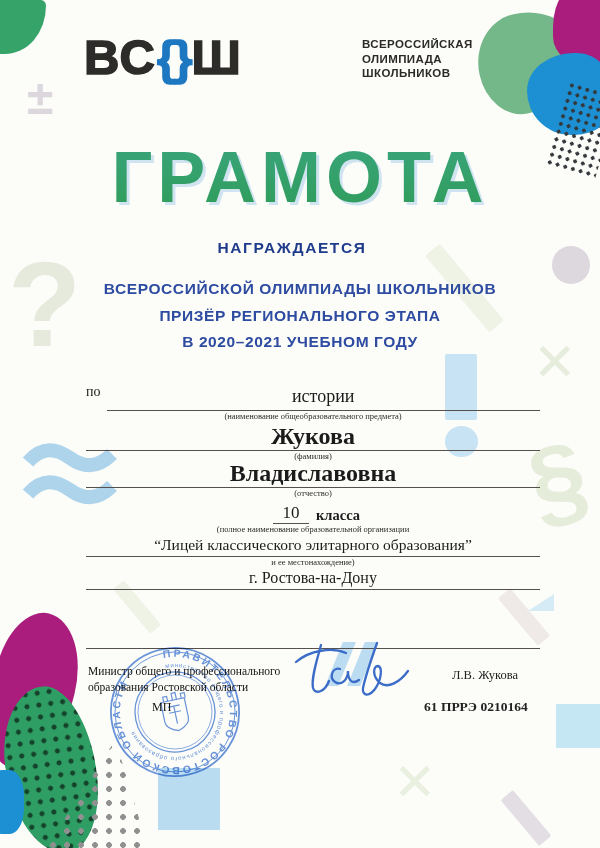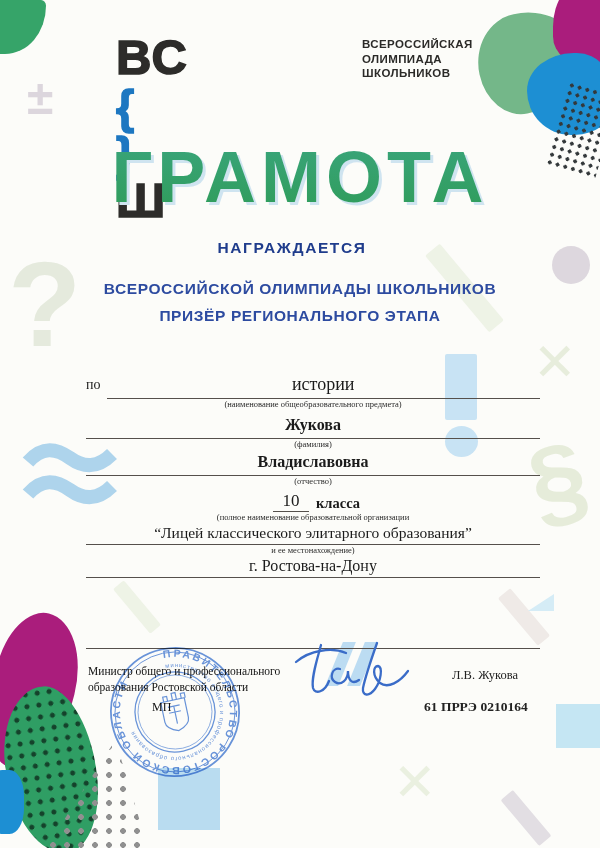--- a/index.html
+++ b/index.html
@@ -9,43 +9,43 @@
     --green-blob:#36a469; --green-blob-light:#74b789; --magenta:#aa1d7c;
     --blue-blob:#1d8fd3; --light-blue:#c8e3f4; --wave-blue:#aed4ec;
     --pale-green:#e8eedf; --pale-gray:#dcd6dd; --dot-dark:#33383a; --dot-gray:#909090;
     --stamp-blue:#4f82d8; --signature-blue:#3a6cc8; --cyan-light:#c5e6f3;
   }
   html,body{margin:0;padding:0;background:#ffffff;}
   #page{position:relative;width:600px;height:848px;background:#fcfcf9;overflow:hidden;
         outline:1px solid #e8e8e5;font-family:"Liberation Sans","DejaVu Sans",sans-serif;color:#222;}
   .abs{position:absolute;}
   
-  .logo{left:116px;top:33px;display:flex;align-items:flex-start;line-height:1;z-index:2;flex-direction:column;}
+  .logo{left:84px;top:33px;display:flex;align-items:flex-start;line-height:1;z-index:2;}
   .logo span{font-weight:900;-webkit-text-stroke:1.6px currentColor;}
   .logo .lt{font-size:49px;color:var(--logo-dark);letter-spacing:2px;}
   .logo .br{font-size:47px;color:var(--logo-blue);letter-spacing:-1px;transform:translateY(1px);}
   .org-name{left:362px;top:37px;font-size:11.5px;font-weight:800;color:#2b2a28;
             line-height:1.27;letter-spacing:.4px;z-index:2;}
   
   .gram{left:0;right:0;top:136px;text-align:center;font-size:72px;font-weight:800;letter-spacing:5px;
         background:linear-gradient(180deg,var(--title-green-1),var(--title-green-2));
         -webkit-background-clip:text;background-clip:text;color:transparent;
         filter:drop-shadow(3px 3px 0 var(--title-shadow));white-space:nowrap;z-index:2;}
   .awarded{left:0;right:16px;top:239px;text-align:center;font-size:15.5px;font-weight:800;
            letter-spacing:1.6px;color:var(--navy);z-index:2;}
   .prize{left:0;right:0;top:276px;text-align:center;font-size:15.5px;font-weight:800;
          letter-spacing:.6px;color:var(--blue-text);line-height:1.72;z-index:2;}
   
   .form{left:86px;right:60px;top:372px;z-index:2;font-family:"Liberation Serif","DejaVu Serif",serif;color:#1b1b1b;}
-  .row{display:flex;align-items:center;}
+  .row{display:flex;align-items:flex-start;margin-top:12px;}
   .prefix{font-size:14px;padding:0 6px 1px 0;}
   .field{flex:1;border-bottom:1px solid var(--line);text-align:center;}
   .caption{text-align:center;font-size:8.5px;color:#2a2a2a;line-height:10px;}
   .v-subject{font-size:18px;height:26px;line-height:24px;}
-  .v-bold{font-size:16px;font-weight:bold;height:26px;line-height:25px;}
+  .v-bold{font-size:24px;font-weight:bold;height:26px;line-height:25px;}
   .v-plain{font-size:17px;height:22px;line-height:21px;}
   .v-small{font-size:15.5px;height:22px;line-height:21px;}
   .student{display:flex;justify-content:center;align-items:flex-end;height:26px;font-size:14.5px;font-weight:bold;}
   .grade{display:inline-block;min-width:36px;border-bottom:1px solid var(--line);text-align:center;
          font-weight:normal;font-size:17px;margin:0 7px;line-height:20px;}
   
   .sig-line{left:86px;right:60px;top:648px;border-top:1px solid var(--line);z-index:2;}
   .minister{left:88px;top:664px;width:195px;font-family:"Liberation Serif","DejaVu Serif",serif;
             font-size:11.5px;line-height:1.35;color:#111;z-index:2;}
   .mp{left:152px;top:700px;font-family:"Liberation Serif","DejaVu Serif",serif;font-size:12px;color:#111;z-index:4;}
@@ -148,20 +148,21 @@
     <div>ВСЕРОССИЙСКАЯ</div>
     <div>ОЛИМПИАДА</div>
     <div>ШКОЛЬНИКОВ</div>
   </div>
 
   <div class="abs gram">ГРАМОТА</div>
   <div class="abs awarded">НАГРАЖДАЕТСЯ</div>
   <div class="abs prize">
     <div>ВСЕРОССИЙСКОЙ ОЛИМПИАДЫ ШКОЛЬНИКОВ</div>
     <div>ПРИЗЁР РЕГИОНАЛЬНОГО ЭТАПА</div>
+    <div>В 2020–2021 УЧЕБНОМ ГОДУ</div>
   </div>
 
   <div class="abs form">
     <div class="row">
       <span class="prefix">по</span>
       <div class="field v-subject">истории</div>
     </div>
     <div class="caption">(наименование общеобразовательного предмета)</div>
 
     <div class="field v-bold" style="margin-top:3px;">Жукова</div>

